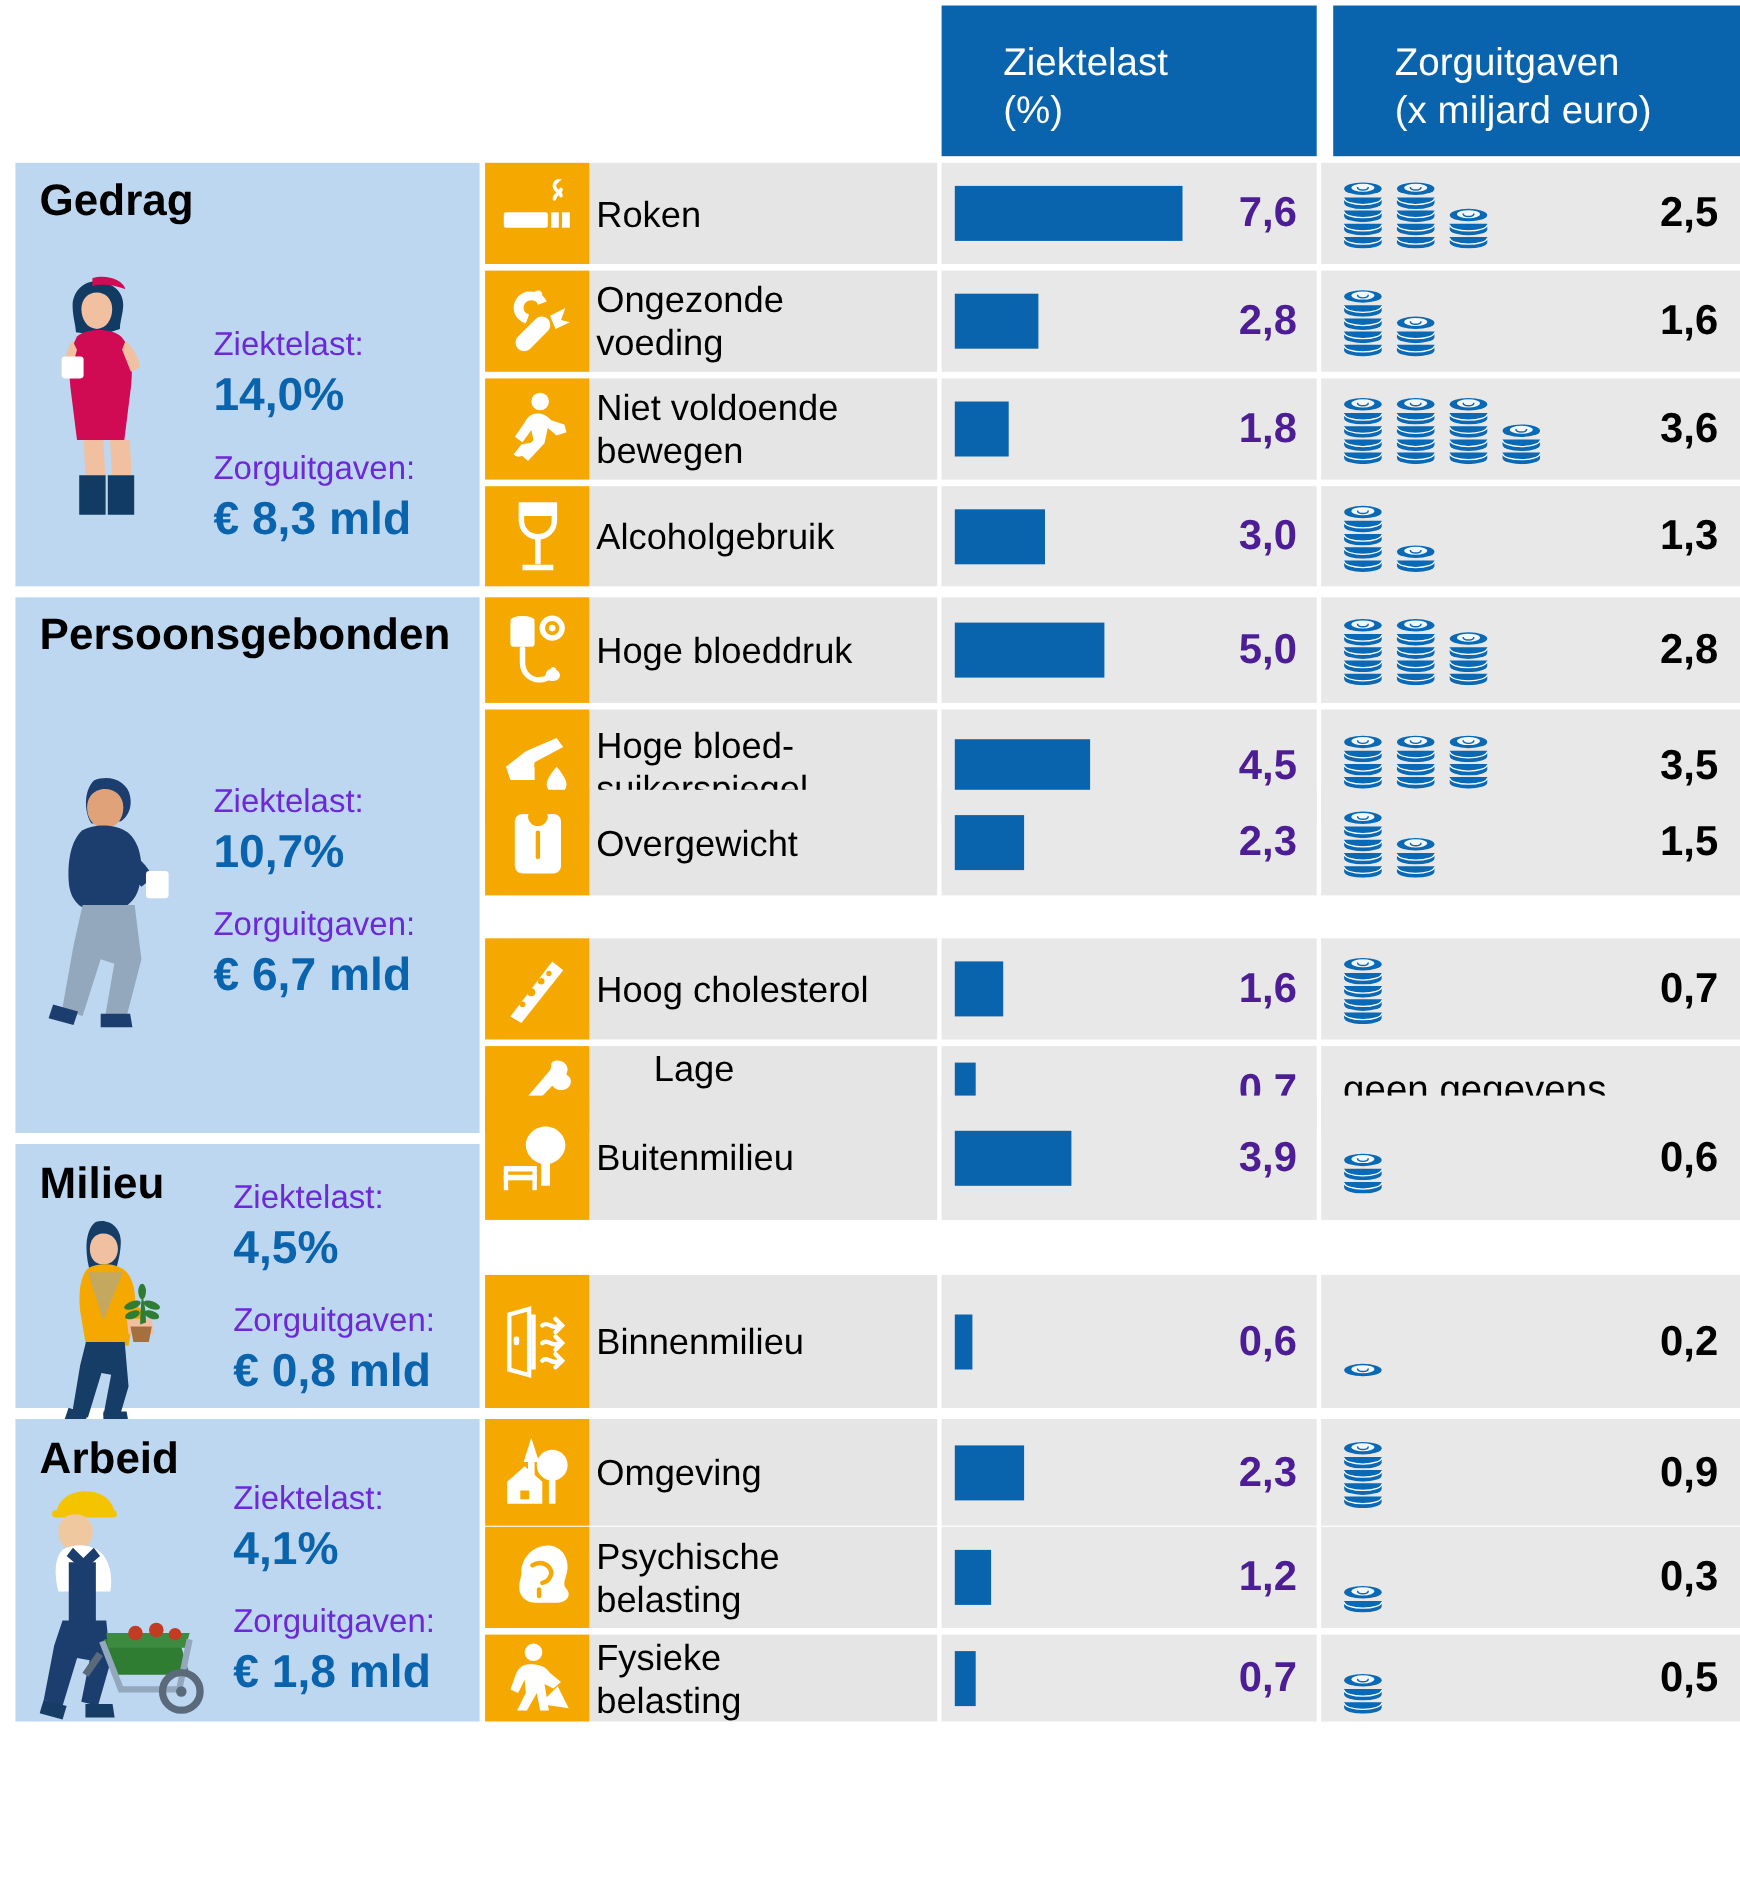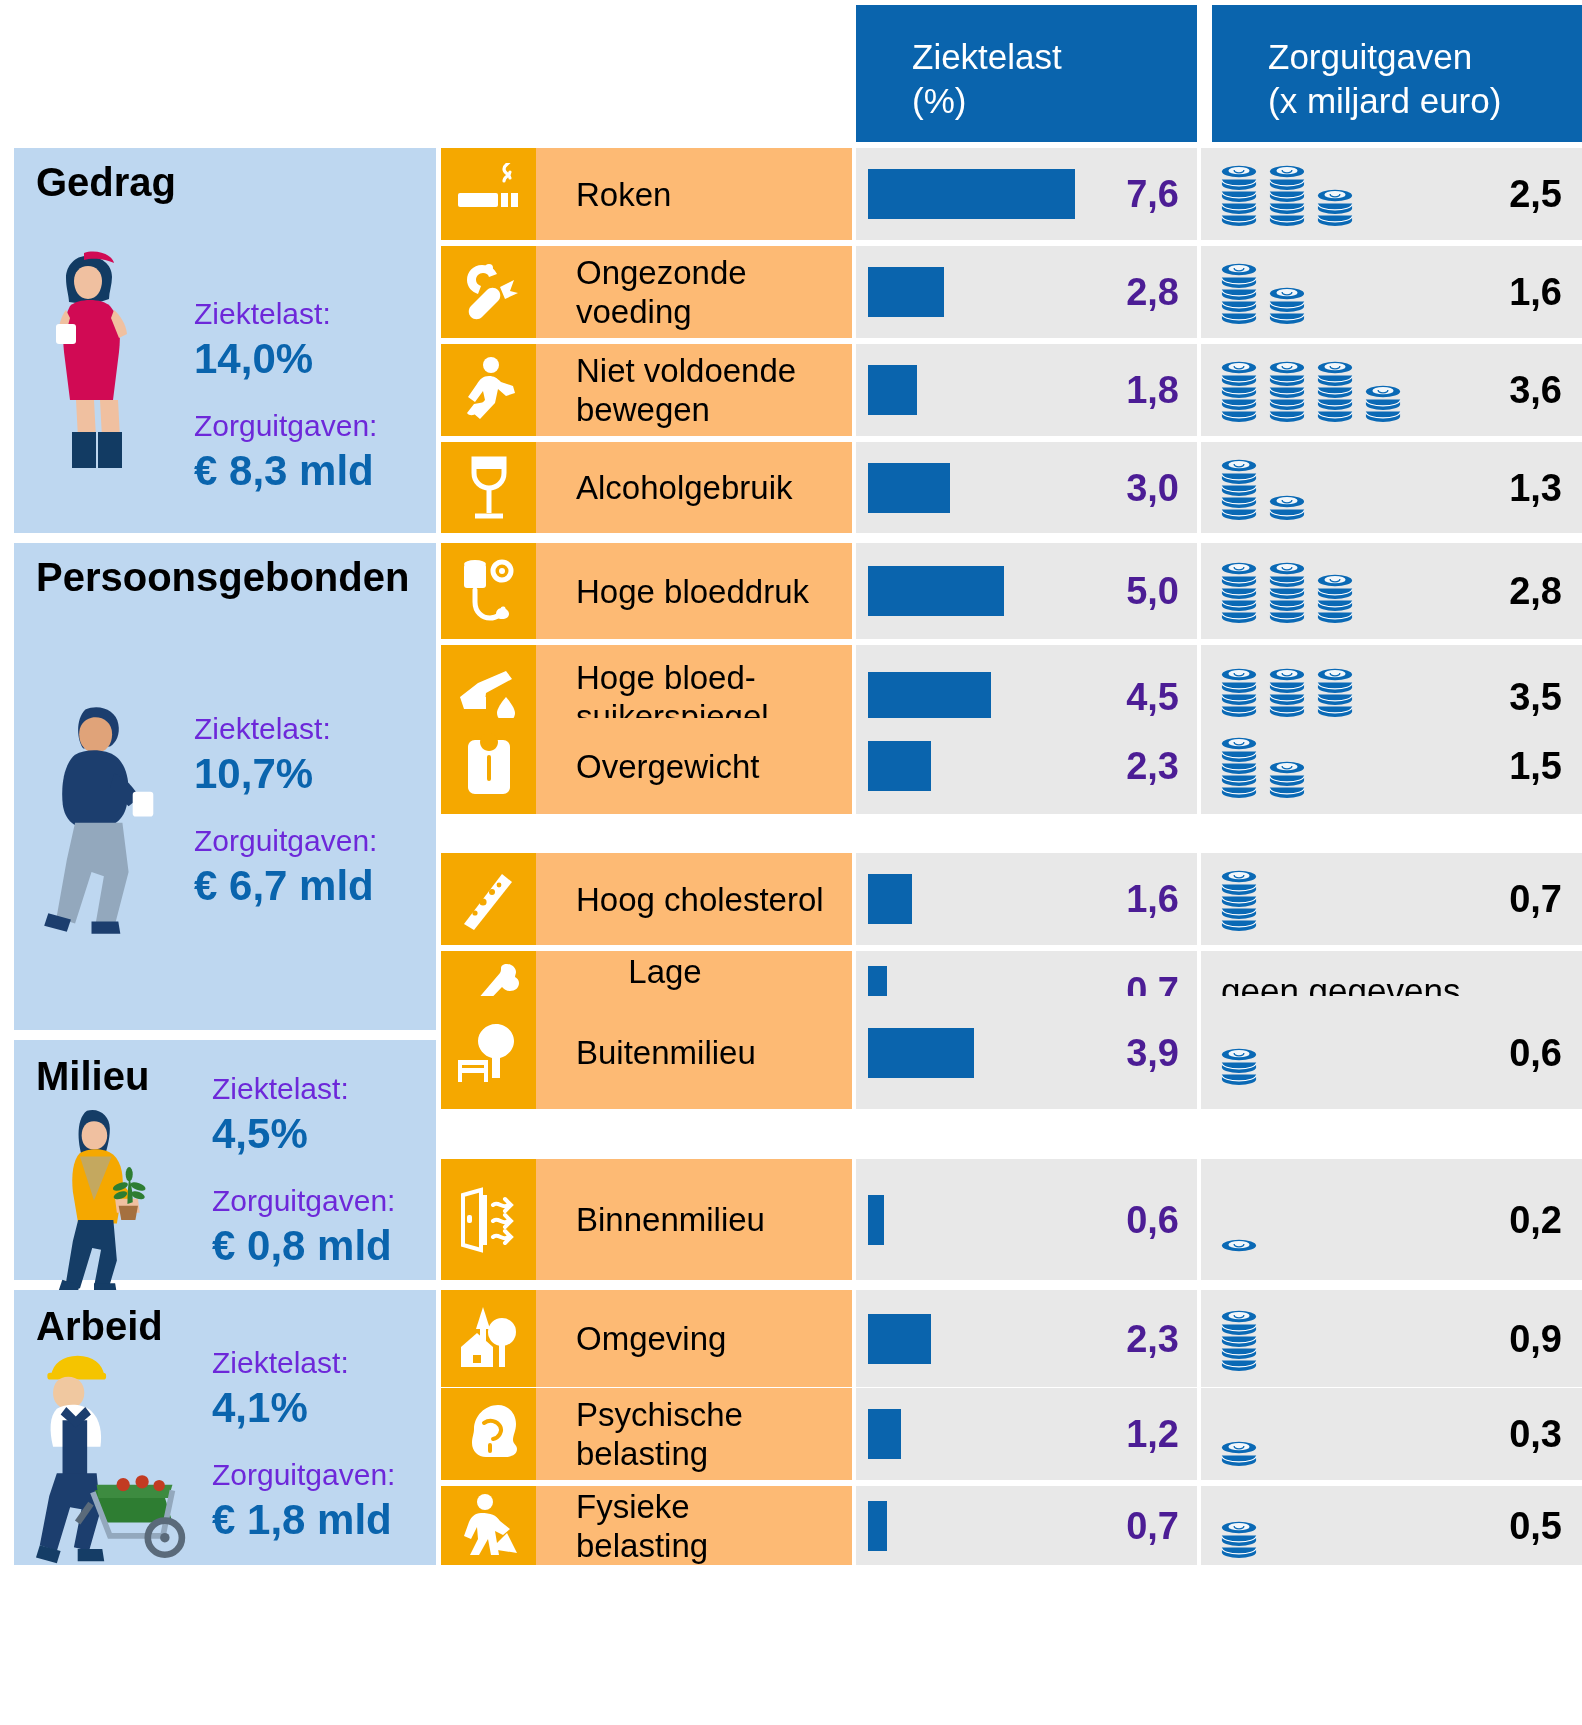--- a/index.html
+++ b/index.html
@@ -44,23 +44,23 @@
 
   
   .row{position:absolute;left:0;right:0;}
   .icon-cell{
     position:absolute;left:441px;width:95px;top:0;bottom:0;
     background:#f5a800;
   }
   .icon-cell svg{position:absolute;left:50%;top:50%;transform:translate(-50%,-50%);}
   .label-cell{
     position:absolute;left:536px;width:316px;top:0;bottom:0;
-    background:#fdba74;
+    background:#e5e5e5;
     display:flex;align-items:center;
-    padding-left:40px;box-sizing:border-box;
+    padding-left:6px;box-sizing:border-box;
   }
   .label-cell span{
     font-size:33px;line-height:39px;color:#000;
   }
   .zl-cell{
     position:absolute;left:856px;width:341px;top:0;bottom:0;
     background:#e8e8e8;
   }
   .bar{
     position:absolute;left:12px;height:50px;top:50%;transform:translateY(-50%);

